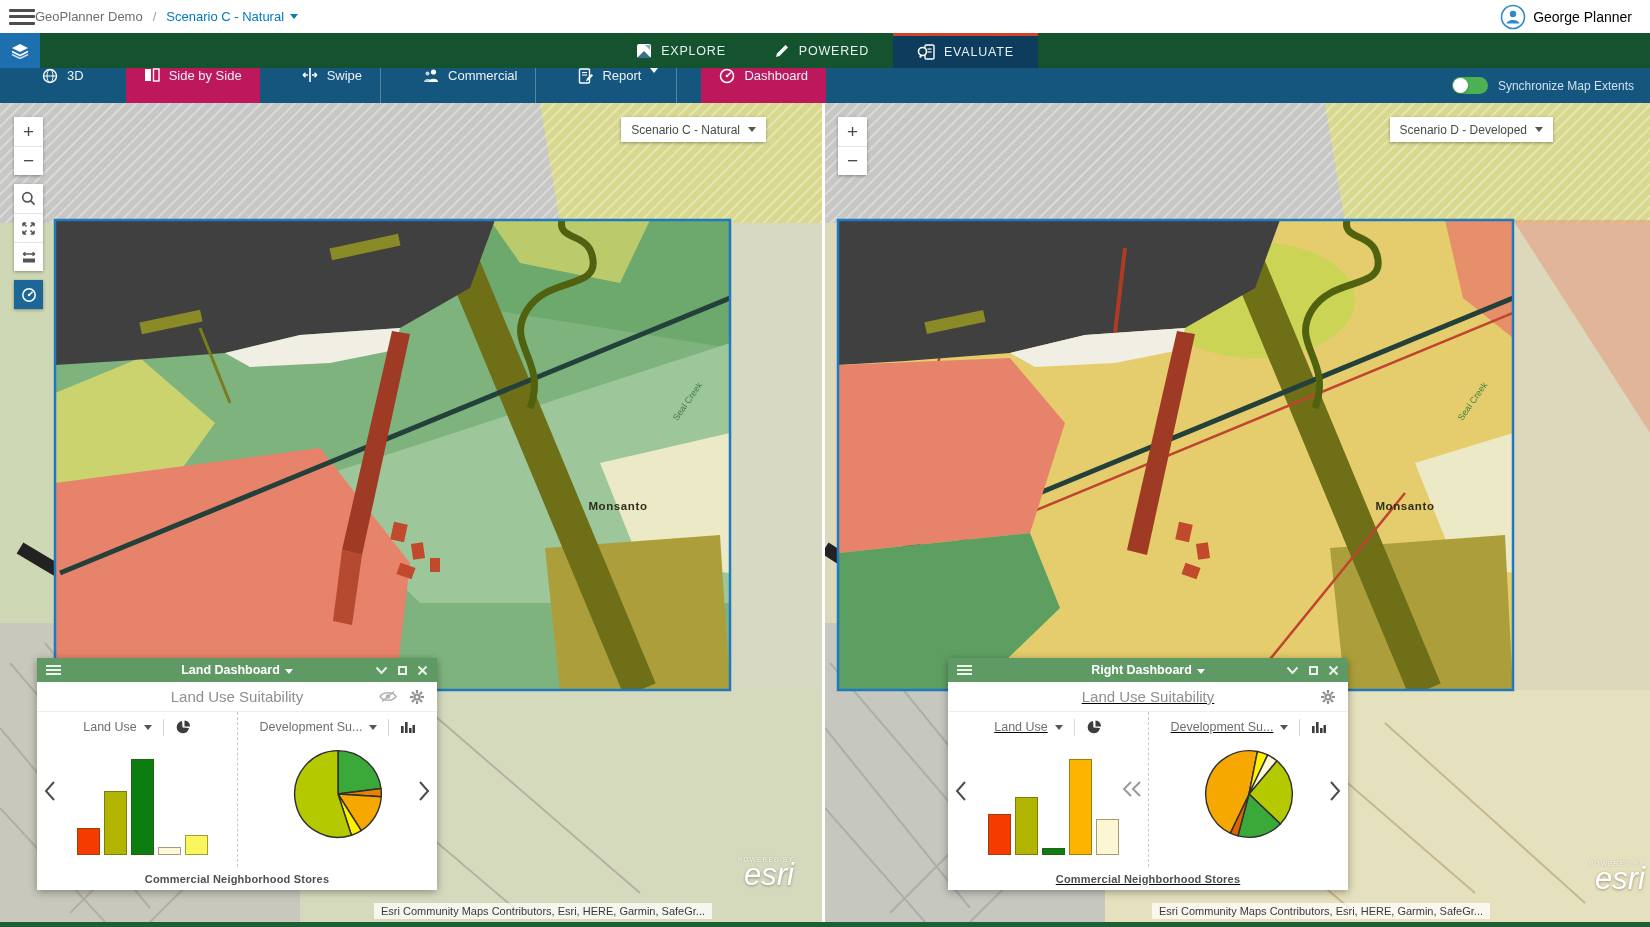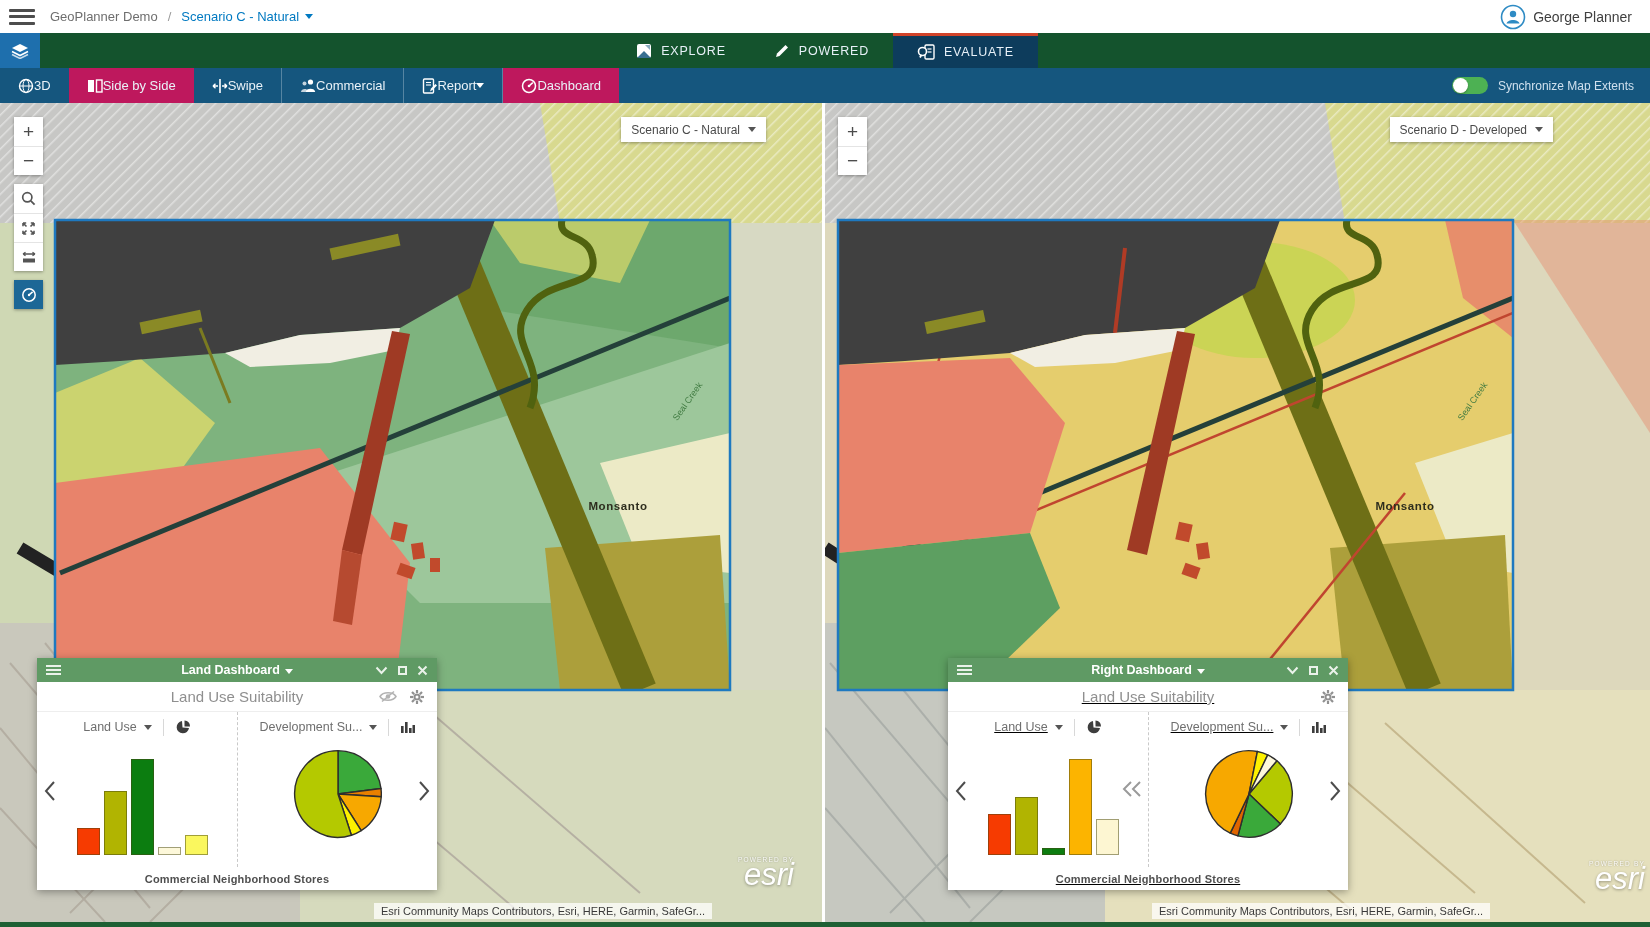--- a/index.html
+++ b/index.html
@@ -3,37 +3,37 @@
 <meta charset="utf-8">
 <style>
   * { margin:0; padding:0; box-sizing:border-box; }
   html,body { width:1650px; height:927px; overflow:hidden; font-family:"Liberation Sans", sans-serif; background:#fff; }
   .page { position:relative; width:1650px; height:927px; }
 
   
   .topbar { position:absolute; top:0; left:0; right:0; height:33px; background:#fff; display:flex; align-items:center; }
   .burger { width:26px; height:16px; margin-left:9px; display:flex; flex-direction:column; justify-content:space-between; cursor:pointer; }
   .burger i { display:block; height:3px; background:#4d4d4d; border-radius:1px; }
-  .crumbs { display:flex; align-items:center; gap:10px; margin-left:15px; font-size:13px; }
+  .crumbs { display:flex; align-items:center; gap:10px; font-size:13px; }
   .crumb-app { color:#6e6e6e; }
   .crumb-sep { color:#9a9a9a; }
   .crumb-scen { color:#0079c1; display:flex; align-items:center; gap:6px; cursor:pointer; }
   .caret-dn { width:0; height:0; border-left:4px solid transparent; border-right:4px solid transparent; border-top:5px solid #0079c1; display:inline-block; }
-  .userbox { position:absolute; right:18px; top:0; height:33px; display:flex; align-items:center; gap:7px; color:#404040; font-size:14px; cursor:pointer; }
+  .userbox { position:absolute; right:18px; top:0; height:33px; display:flex; align-items:center; gap:7px; color:#000000; font-size:14px; cursor:pointer; }
 
   
   .navbar { position:absolute; top:33px; left:0; right:0; height:35px; background:#14532d; }
   .layers-btn { position:absolute; left:0; top:0; width:40px; height:35px; background:#1e6fad; display:flex; align-items:center; justify-content:center; cursor:pointer; }
   .nav-tabs { position:absolute; left:0; right:0; top:0; height:35px; display:flex; justify-content:center; }
   .nav-tab { height:35px; padding:0 24px; display:flex; align-items:center; gap:9px; color:#e8f1f8; font-size:12.5px; letter-spacing:.8px; cursor:pointer; }
   .nav-tab.active { background:#0d3c5c; border-top:3px solid #d0432a; }
 
   
   .toolbar { position:absolute; top:68px; left:0; right:0; height:35px; background:#15567e; display:flex; align-items:stretch; }
-  .tool-btn { padding:0 18px; display:flex; align-items:center; color:#eaf2f8; font-size:13px; cursor:pointer; white-space:nowrap; }
+  .tool-btn { padding:0 18px; display:flex; gap:9px; color:#eaf2f8; font-size:13px; cursor:pointer; white-space:nowrap;margin-left:24px; }
   .tool-btn.green { background:#be185d; }
   .tool-btn.divider-r { border-right:1px solid rgba(255,255,255,.28); }
   .toolbar-right { margin-left:auto; display:flex; align-items:center; gap:10px; padding-right:16px; color:#cfe0ee; font-size:12px; }
   .toggle { width:36px; height:17px; border-radius:9px; background:#4db153; position:relative; cursor:pointer; }
   .toggle .knob { position:absolute; left:1px; top:1px; width:15px; height:15px; border-radius:50%; background:#fff; box-shadow:0 1px 2px rgba(0,0,0,.3); }
 
   
   .maps { position:absolute; top:103px; left:0; right:0; height:819px; background:#fff; }
   .map { position:absolute; top:0; height:819px; overflow:hidden; }
   .map.left { left:0; width:822px; }

